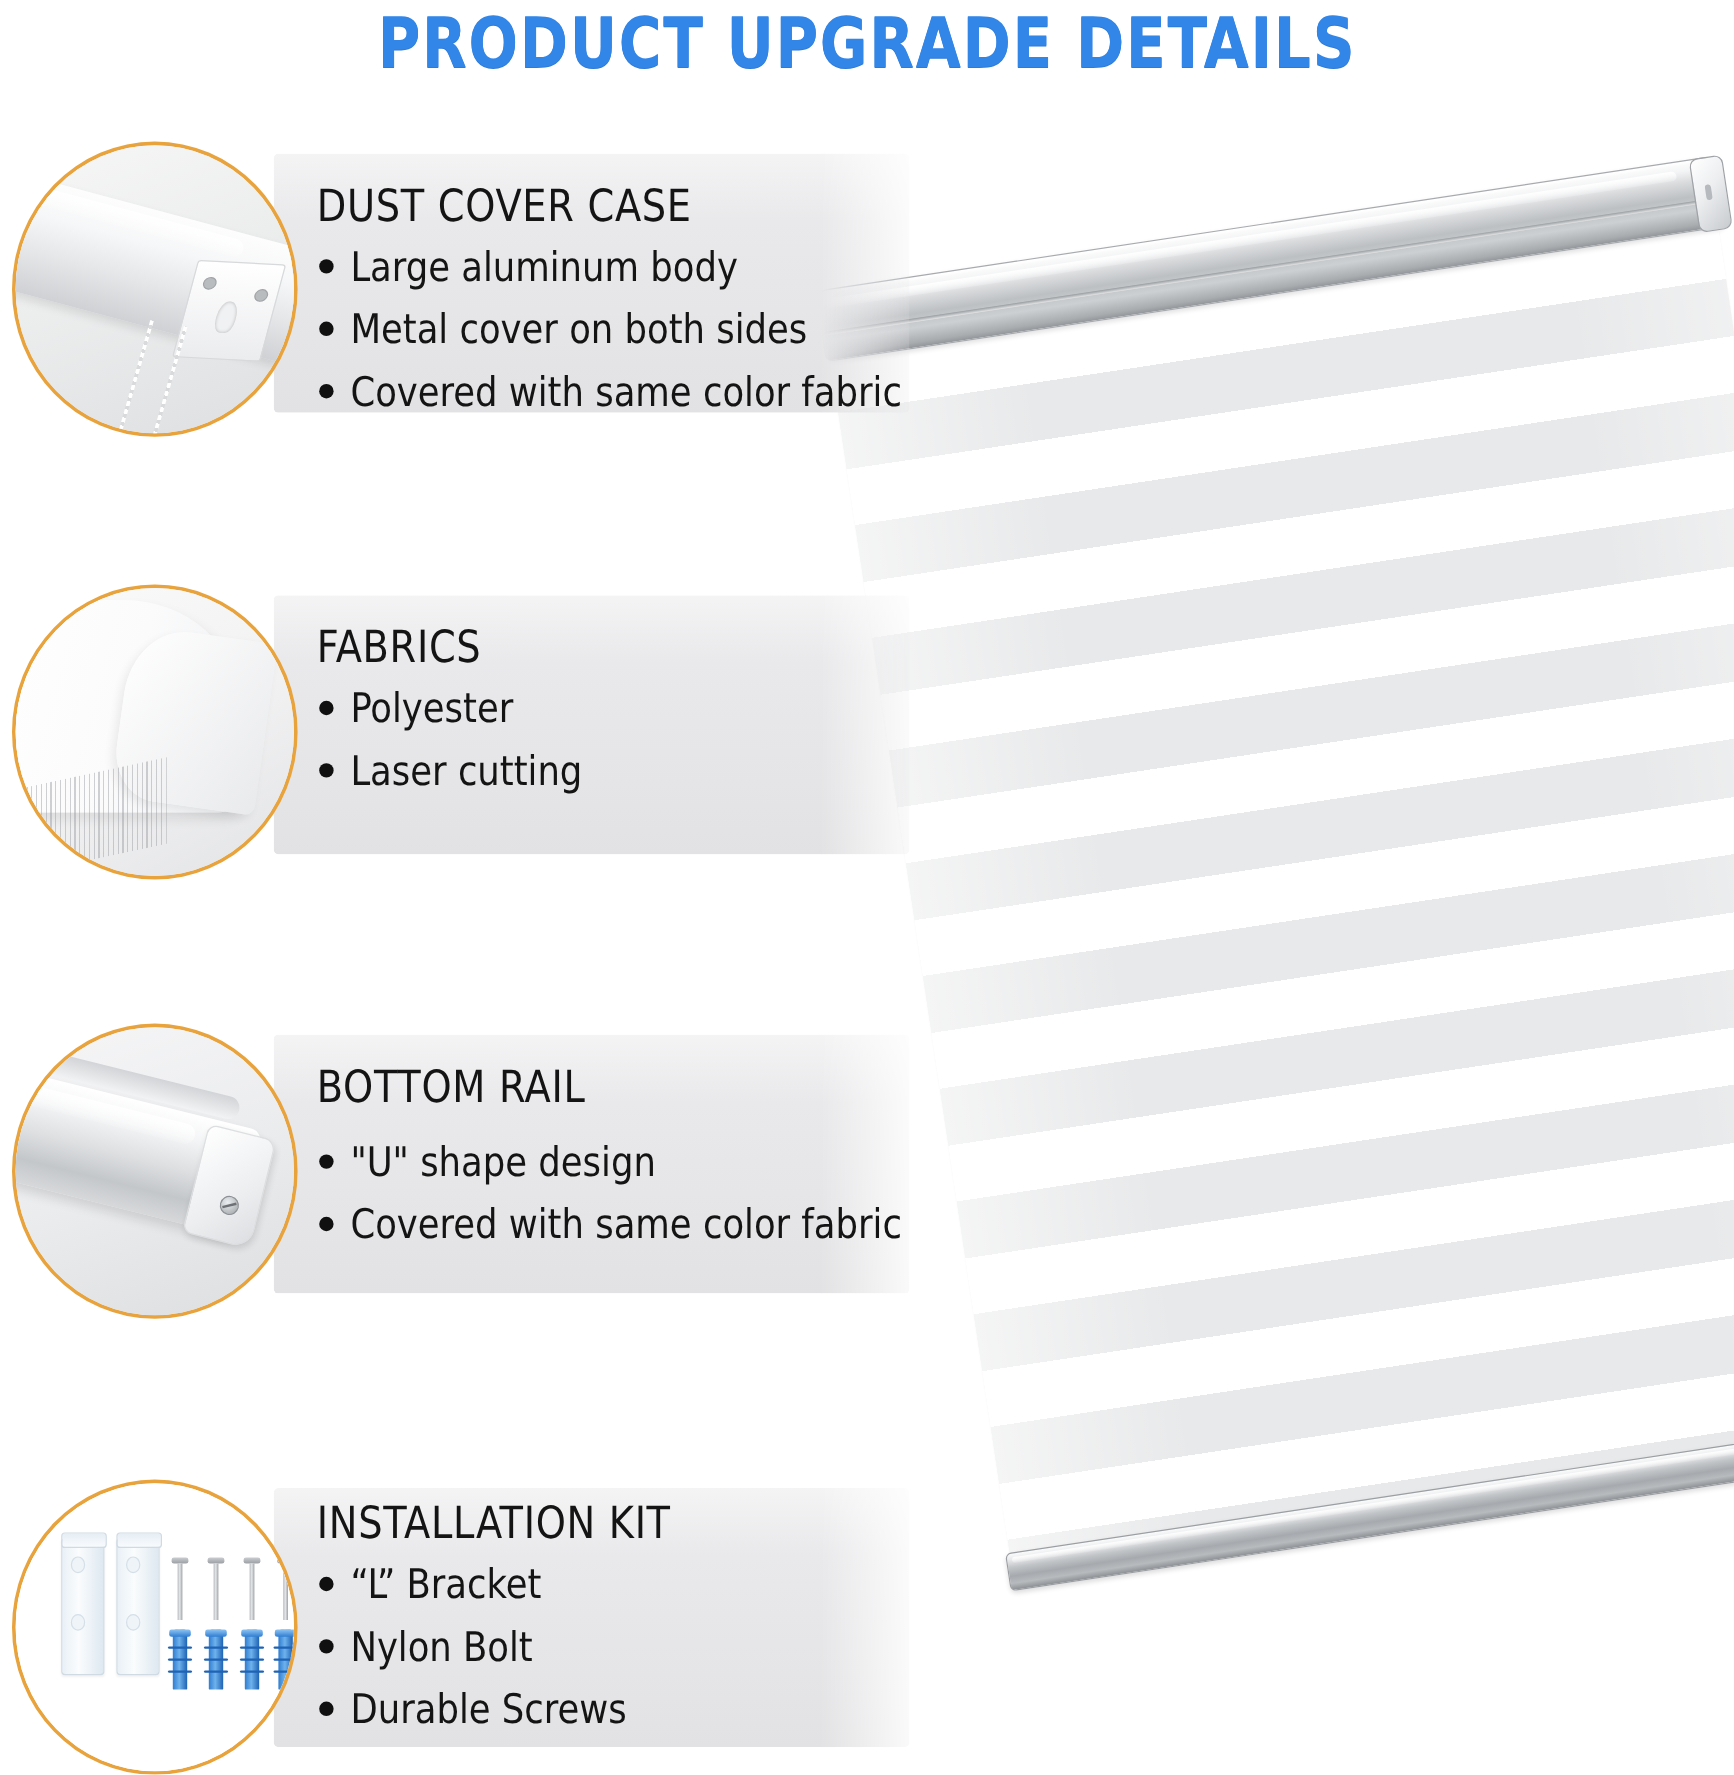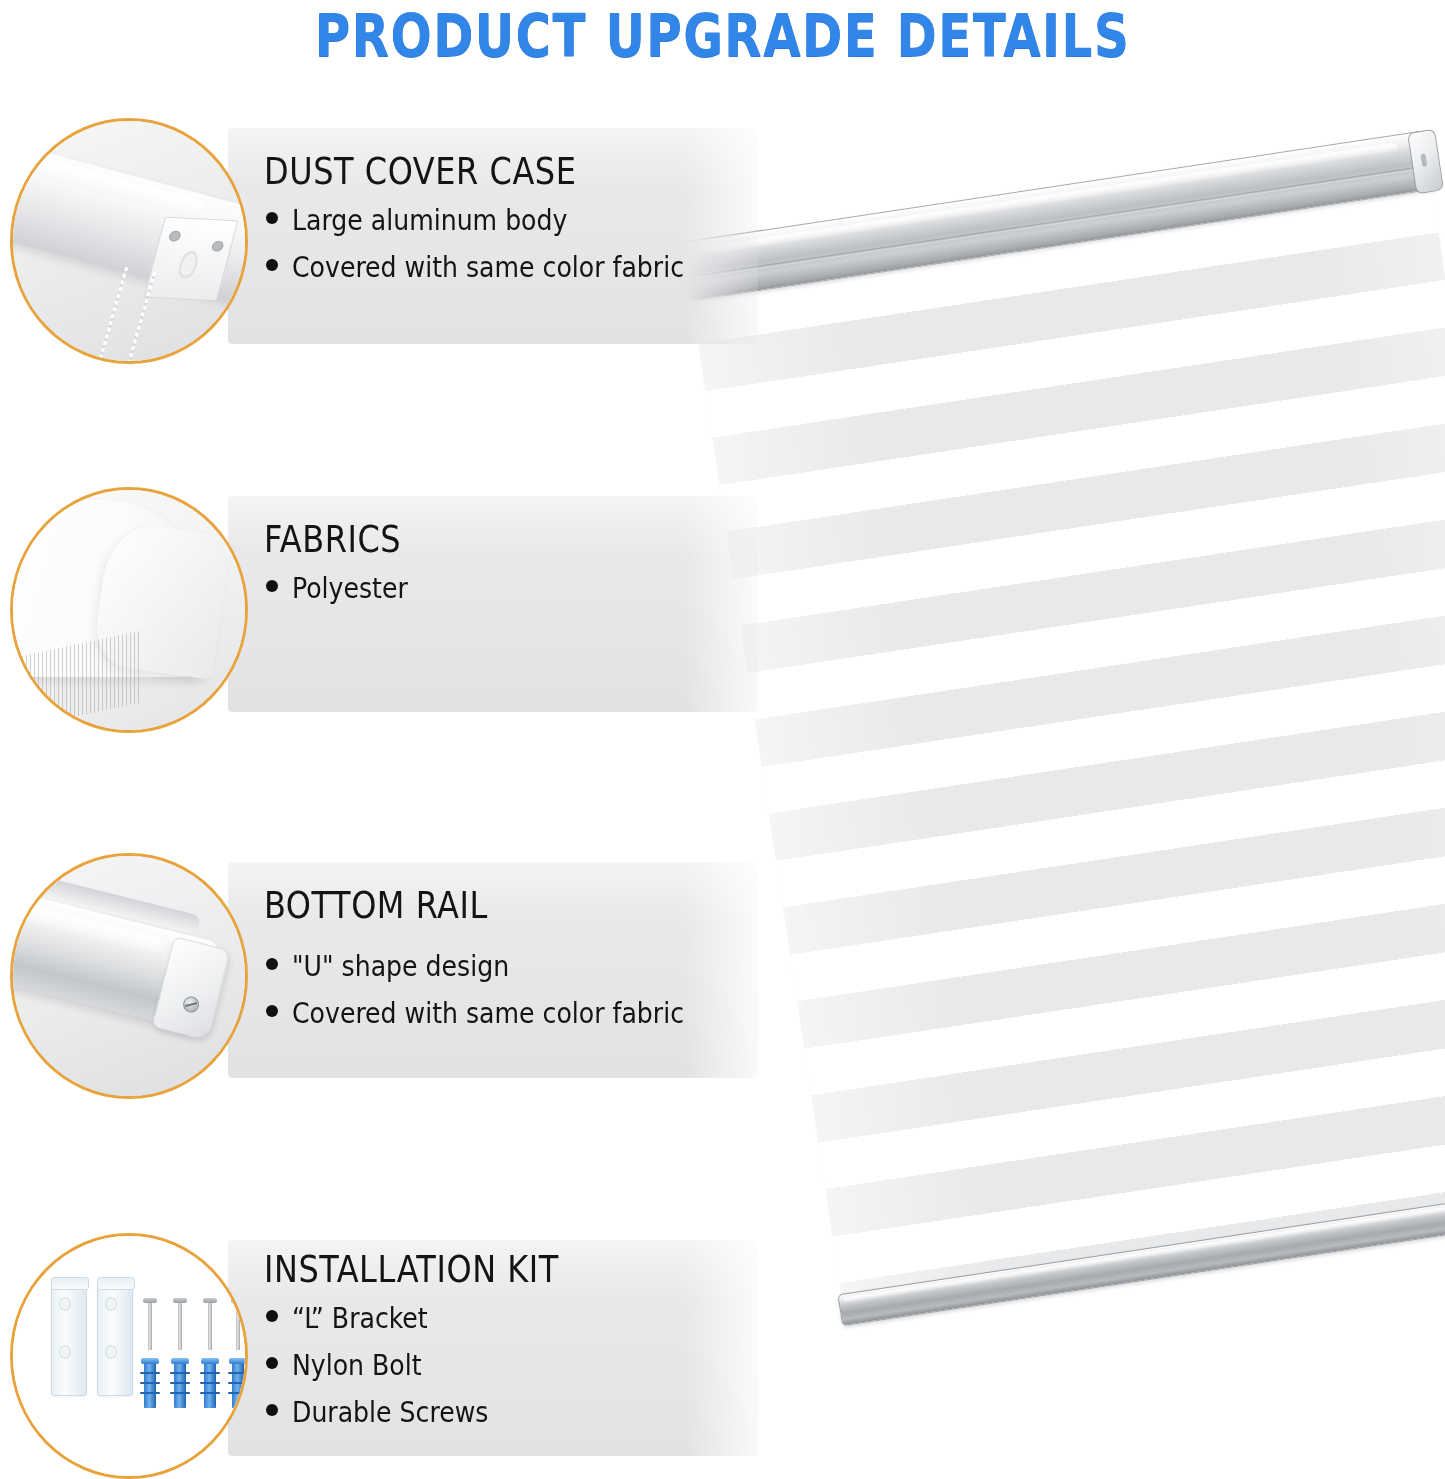--- a/index.html
+++ b/index.html
@@ -116,21 +116,21 @@
     letter-spacing:.6px;
     color:#141414;
     white-space:nowrap;
     font-family:"DejaVu Sans Condensed","Liberation Sans",sans-serif;
     transform:scaleX(.96);
     transform-origin:0 50%;
   }
   .bullets{position:absolute;}
   .bullet{
     display:flex;align-items:baseline;
-    font-size:29px;color:#141414;white-space:nowrap;
+    font-size:34px;color:#141414;white-space:nowrap;
     font-family:"DejaVu Sans Condensed","Liberation Sans",sans-serif;
     line-height:1;
     margin-bottom:18px;
   }
   .bullet .dot{
     display:inline-block;width:12px;height:12px;border-radius:50%;
     background:#101010;margin-right:14px;flex:none;position:relative;top:-6px;
   }
   .bullet .txt{transform:scaleX(.965);transform-origin:0 50%;}
 
@@ -319,20 +319,24 @@
 
     <div class="heading" style="left:264px;top:150px;">DUST COVER CASE</div>
 
     <div class="bullets" style="left:266px;top:206px;">
       <div class="bullet">
         <span class="dot"></span>
         <span class="txt">Large aluminum body</span>
       </div>
       <div class="bullet">
         <span class="dot"></span>
+        <span class="txt">Metal cover on both sides</span>
+      </div>
+      <div class="bullet">
+        <span class="dot"></span>
         <span class="txt">Covered with same color fabric</span>
       </div>
     </div>
   </div>
 
   <div class="block">
     <div class="panel fade" style="left:228px;top:496px;width:530px;height:216px;"></div>
 
     <div class="oval" style="left:10px;top:487px;width:238px;height:246px;">
       <div class="art-fab">
@@ -341,20 +345,24 @@
         <div class="mesh"></div>
       </div>
     </div>
 
     <div class="heading" style="left:264px;top:518px;">FABRICS</div>
 
     <div class="bullets" style="left:266px;top:574px;">
       <div class="bullet">
         <span class="dot"></span>
         <span class="txt">Polyester</span>
+      </div>
+      <div class="bullet">
+        <span class="dot"></span>
+        <span class="txt">Laser cutting</span>
       </div>
     </div>
   </div>
 
   <div class="block">
     <div class="panel fade" style="left:228px;top:862px;width:530px;height:216px;"></div>
 
     <div class="oval" style="left:10px;top:853px;width:238px;height:246px;">
       <div class="art-rail">
         <div class="slot"></div>

